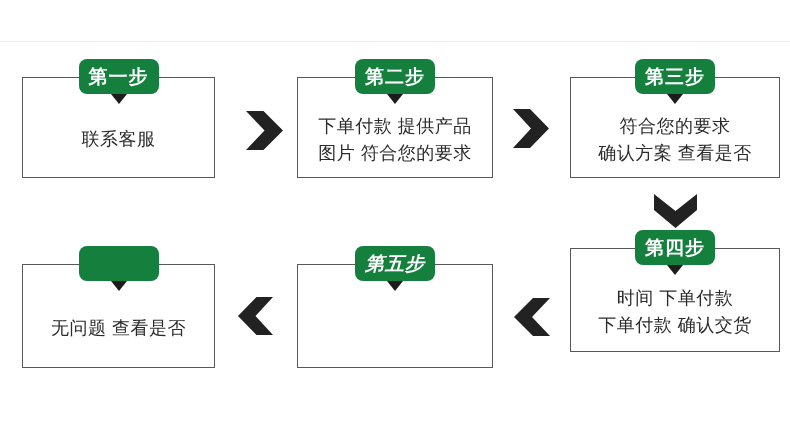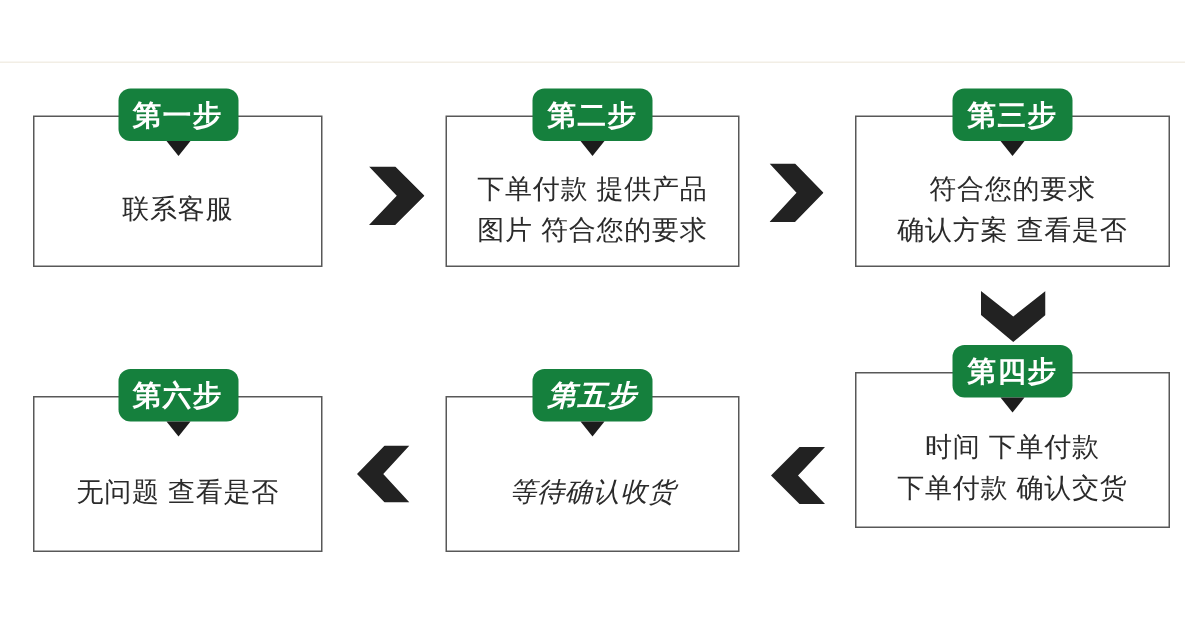--- a/index.html
+++ b/index.html
@@ -140,27 +140,25 @@
       <div class="line">下单付款 确认交货</div>
     </div>
   </div>
 
   <div class="step-box pos-5">
     <div class="step-tab">
       <span class="step-tab-label">第五步</span>
       <span class="tab-pointer"></span>
     </div>
     <div class="step-text">
-      <div class="line">等待确认收货</div>
     </div>
   </div>
 
   <div class="step-box pos-6">
     <div class="step-tab">
-      <span class="step-tab-label">第六步</span>
       <span class="tab-pointer"></span>
     </div>
     <div class="step-text">
       <div class="line">无问题 查看是否</div>
     </div>
   </div>
 
   <div class="arrow arr-1">
     <svg width="37" height="39" viewBox="0 0 36 38" preserveAspectRatio="none">
       <polygon points="0,0 17,0 36,19 17,38 0,38 18,19"></polygon>

